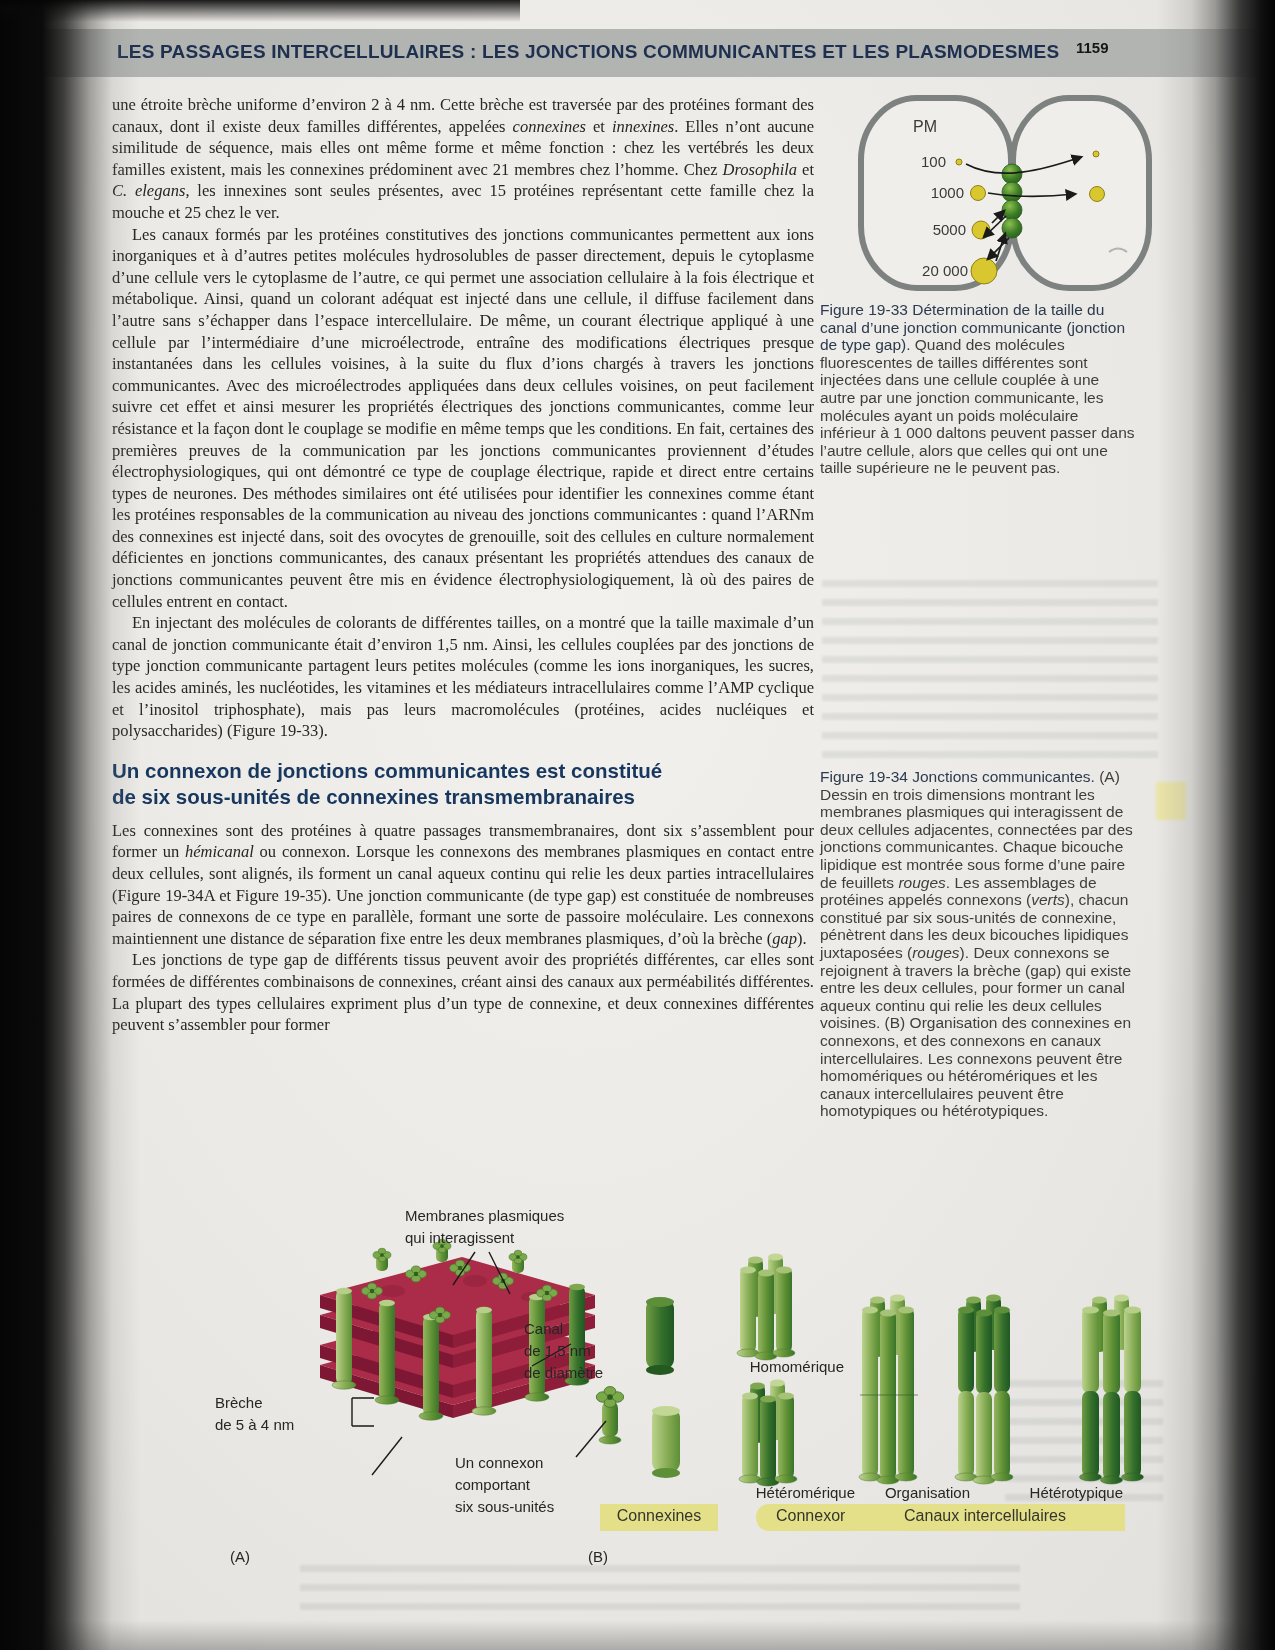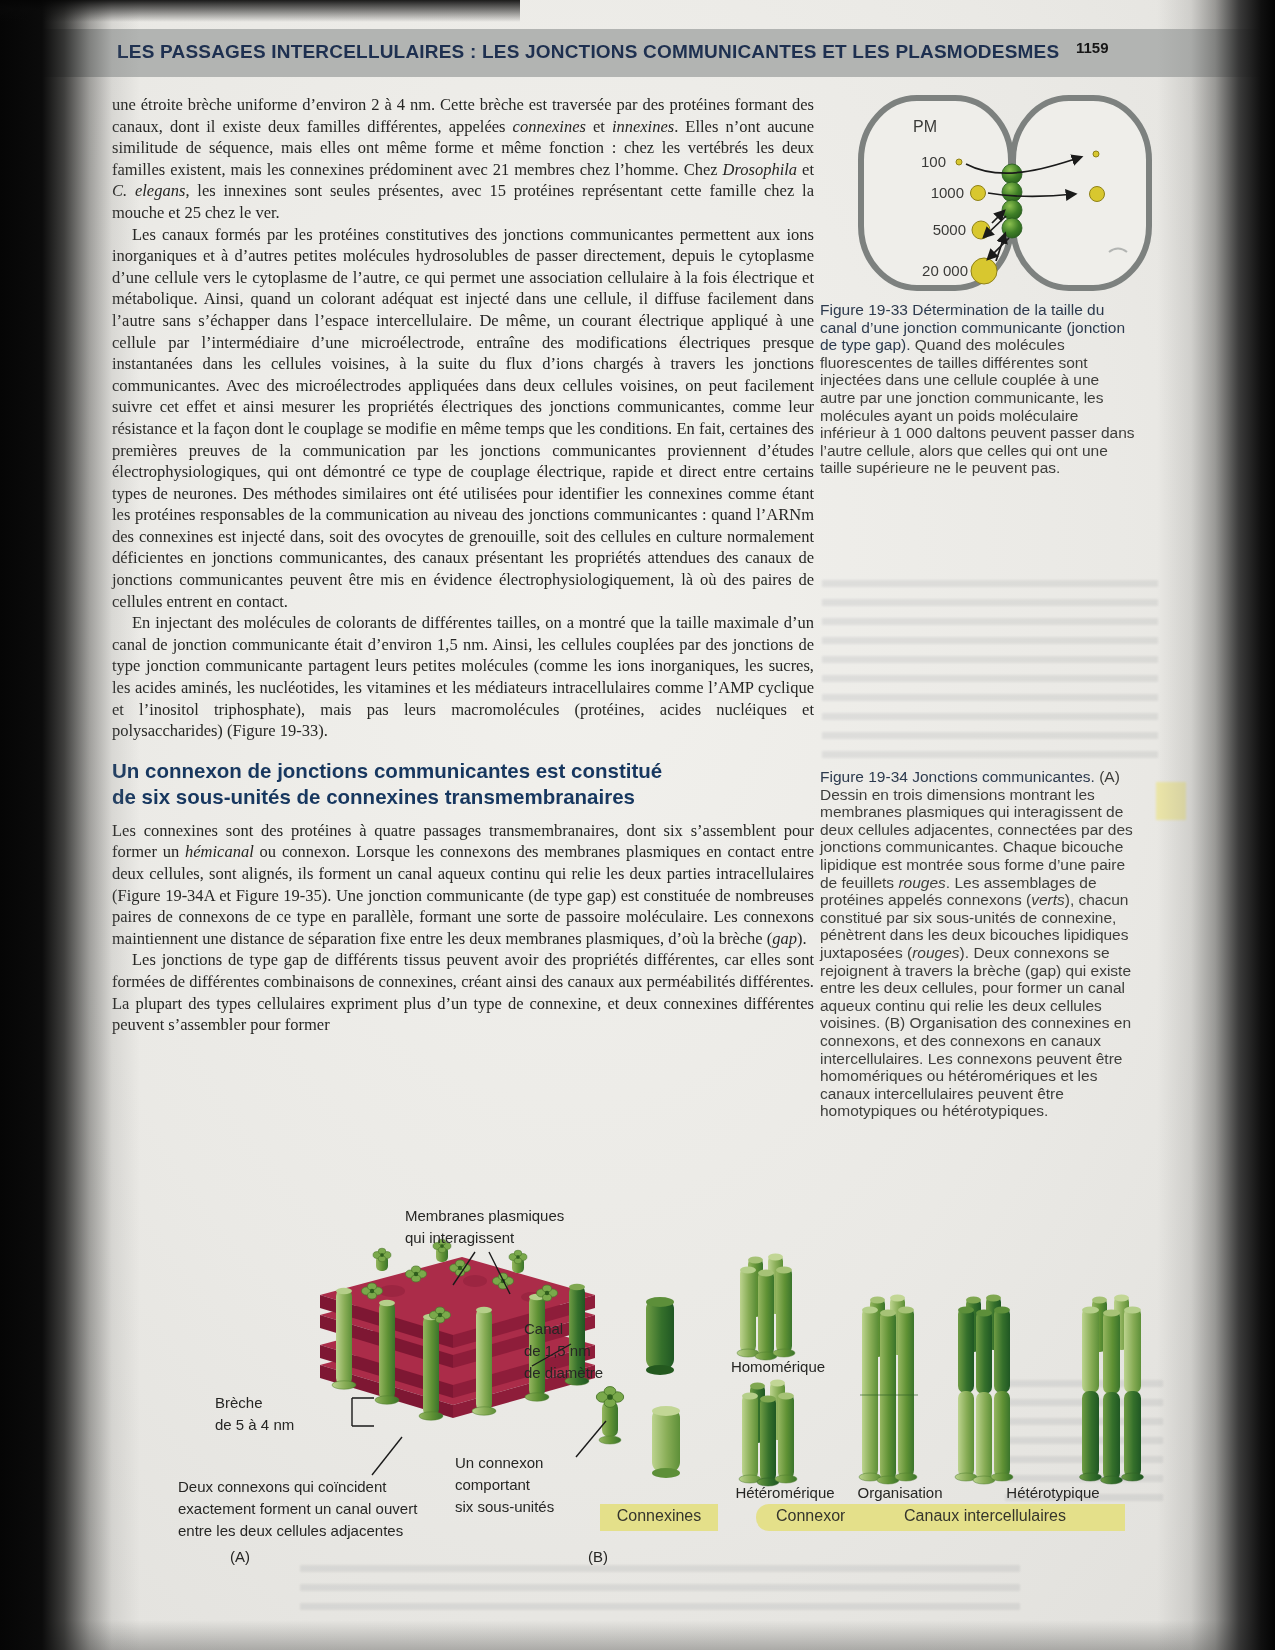--- a/index.html
+++ b/index.html
@@ -33,21 +33,21 @@
   .caption{position:absolute;width:318px;font-family:"Liberation Sans",sans-serif;
     font-size:15.5px;line-height:17.6px;color:#3e3e3b;z-index:5;text-align:left;}
   .caption .b{color:#2c3a4e;}
   
   .fig33-svg{position:absolute;left:815px;top:90px;z-index:5;}
   .figbottom-svg{position:absolute;left:140px;top:1195px;z-index:5;}
   .fig-label{position:absolute;z-index:8;font-family:"Liberation Sans",sans-serif;
     font-size:15px;line-height:22px;color:#262624;white-space:pre-line;}
   .fig-sub{position:absolute;z-index:8;font-family:"Liberation Sans",sans-serif;
     font-size:15px;color:#262624;}
-  .center{text-align:center;}
+  .center{text-align:right;}
   .chip{position:absolute;z-index:8;height:24px;padding-top:3px;background:#e4e08a;
     font-family:"Liberation Sans",sans-serif;font-size:16px;color:#35352c;text-align:center;}
   
   .ghost{position:absolute;z-index:2;pointer-events:none;filter:blur(1.3px);opacity:.85;
     background:repeating-linear-gradient(180deg,rgba(112,114,122,.15) 0px,rgba(112,114,122,.15) 7px,rgba(0,0,0,0) 7px,rgba(0,0,0,0) 19px);}
   .yellow-streak{position:absolute;z-index:6;background:#ece5a2;filter:blur(1px);opacity:.9;}
   svg text{font-family:"Liberation Sans",sans-serif;fill:#3a3a38;}
 </style>
 </head>
 <body>
@@ -318,21 +318,20 @@
     </g>
   </svg>
 
   <div class="fig-label" style="left:405px;top:1205px;width:200px;">Membranes plasmiques
 qui interagissent</div>
   <div class="fig-label" style="left:524px;top:1318px;width:110px;">Canal
 de 1,5 nm
 de diamètre</div>
   <div class="fig-label" style="left:215px;top:1392px;width:130px;">Brèche
 de 5 à 4 nm</div>
-  <div class="fig-label" style="left:178px;top:1476px;width:252px;">Deux connexons qui coïncident exactement forment un canal ouvert entre les deux cellules adjacentes</div>
   <div class="fig-label" style="left:455px;top:1452px;width:140px;">Un connexon
 comportant
 six sous-unités</div>
   <div class="fig-sub" style="left:230px;top:1548px;">(A)</div>
   <div class="fig-sub" style="left:588px;top:1548px;">(B)</div>
   <div class="fig-label center" style="left:712px;top:1356px;width:132px;">Homomérique</div>
   <div class="fig-label center" style="left:715px;top:1482px;width:140px;">Hétéromérique</div>
   <div class="fig-label center" style="left:830px;top:1482px;width:140px;">Organisation</div>
   <div class="fig-label center" style="left:983px;top:1482px;width:140px;">Hétérotypique</div>
   <div class="chip" style="left:600px;top:1504px;width:118px;">Connexines</div>

